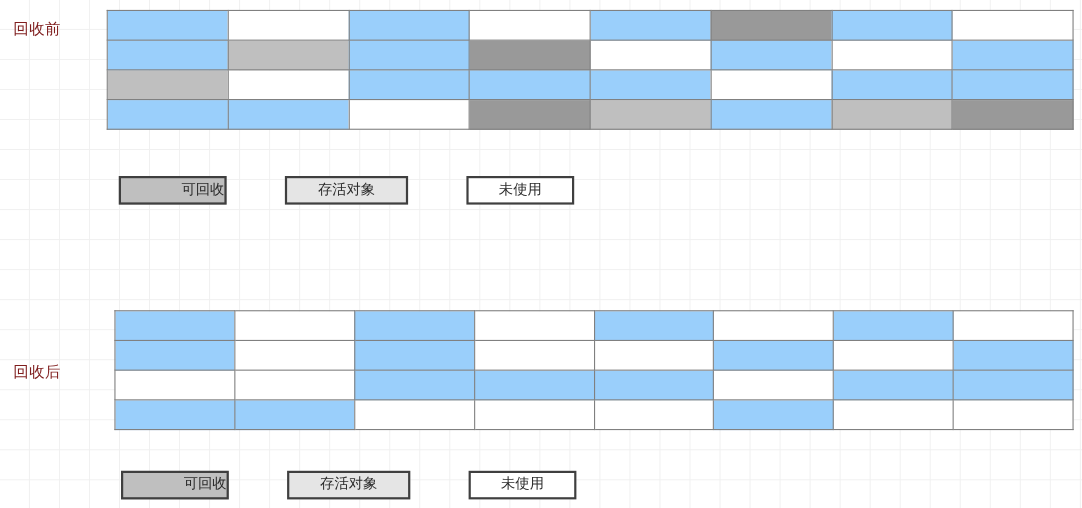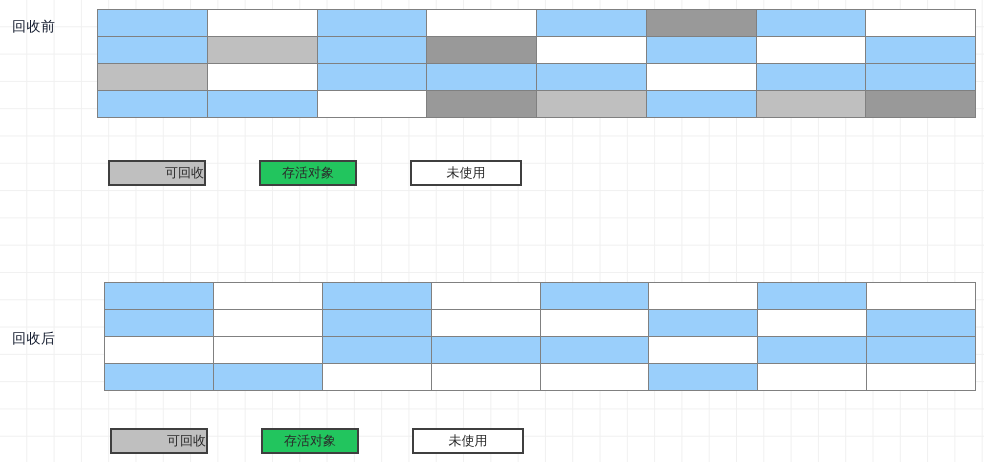--- a/index.html
+++ b/index.html
@@ -15,21 +15,21 @@
     font-family:"DejaVu Sans","Liberation Sans",sans-serif;
     overflow:hidden;
     position:relative;
   }
   .canvas{position:absolute;left:0;top:0;width:984px;height:462px;}
 
   
   .section-label{
     position:absolute;
     font-size:14px;
-    color:#0f172a;
+    color:#7f1d1d;
     white-space:nowrap;
     letter-spacing:0.5px;
     font-family:Liberation Serif, serif;
   }
 
   
   .mem-table{
     position:absolute;
     border-collapse:collapse;
     table-layout:fixed;
@@ -51,22 +51,22 @@
     box-sizing:border-box;
     border:2px solid #3f3f3f;
     height:26px;
     line-height:22px;
     text-align:center;
     font-size:13px;
     color:#2b2b2b;
     white-space:nowrap;
   }
   .lg-garbage{background:#BFBFBF;width:98px;text-align:right;}
-  .lg-live{background:#22c55e;width:98px;border-color:#3f3f3f;}
-  .lg-free{background:#FFFFFF;width:112px;}
+  .lg-live{background:#e5e5e5;width:112px;border-color:#3f3f3f;}
+  .lg-free{background:#FFFFFF;width:98px;}
   .lg-gap{width:53px;height:1px;}
 </style>
 </head>
 <body>
 
 <div class="canvas">
 
   <div class="section-label" style="left:12px;top:18px;">回收前</div>
 
   <table class="mem-table" id="table-before" style="left:97px;top:9px;width:879px;">

